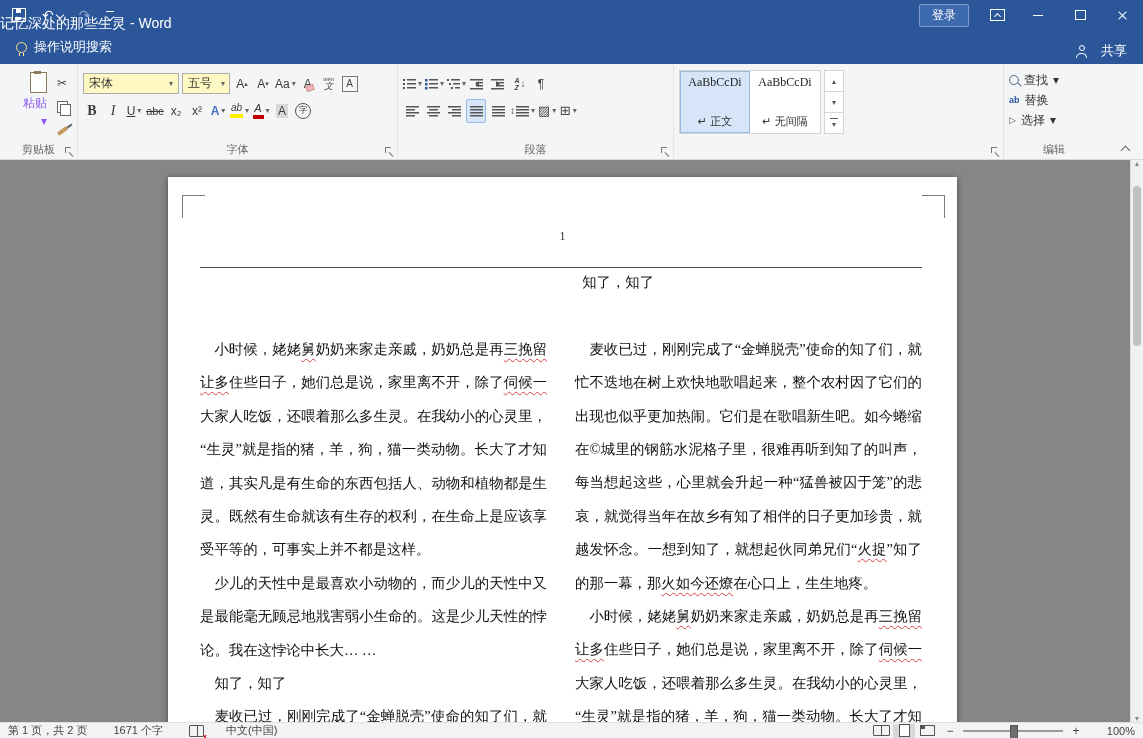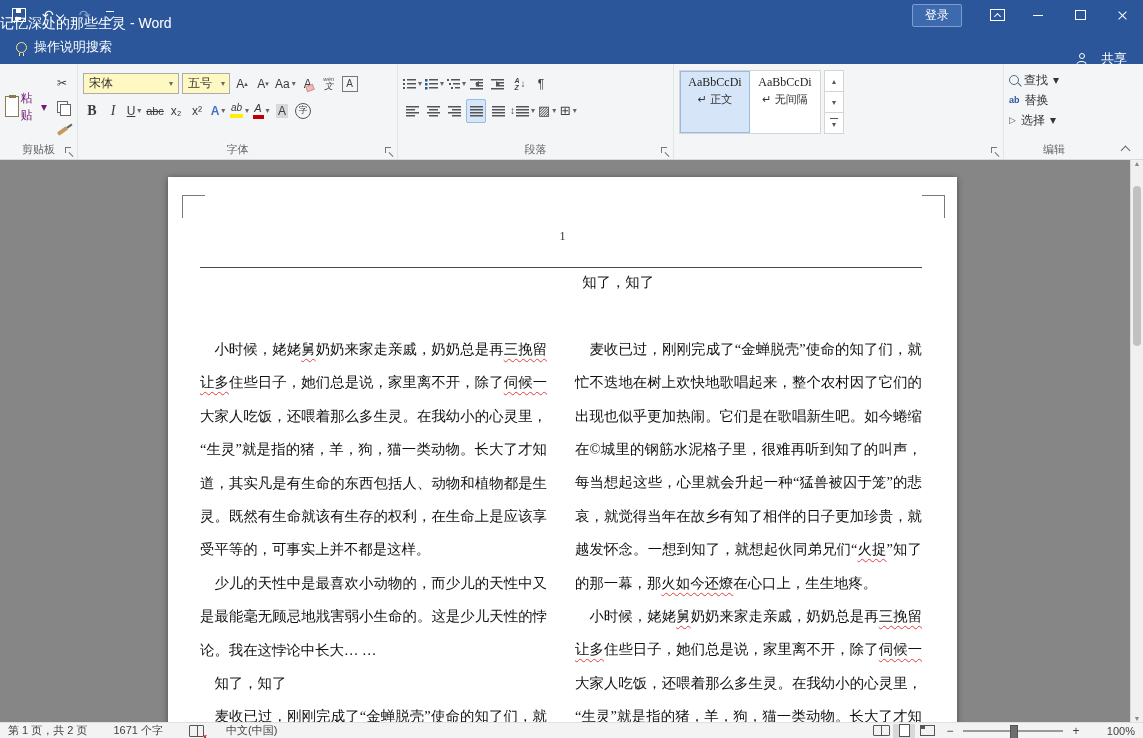--- a/index.html
+++ b/index.html
@@ -11,56 +11,56 @@
   .save-icon{width:12px;height:12px;border:1px solid #fff;position:relative}
   .save-icon::before{content:"";position:absolute;top:0;left:3px;width:5px;height:4px;background:#fff}
   .save-icon::after{content:"";position:absolute;bottom:1px;left:2px;width:6px;height:3px;background:#fff}
   .g-undo,.g-redo{font-size:14px;line-height:1}
   .dim{opacity:.45}
   .cv{width:5px;height:5px;border-right:1.2px solid #fff;border-bottom:1.2px solid #fff;transform:rotate(45deg);display:inline-block}
   .qat-more{display:flex;flex-direction:column;align-items:center;gap:2px}
   .qat-more i{display:block;width:8px;height:1px;background:#fff}
   .window-title{position:absolute;left:0;right:0;top:8px;height:30px;line-height:30px;font-size:14px;pointer-events:none}
   .tb-right{margin-left:auto;display:flex;align-items:center;height:100%;z-index:2}
-  .signin{background:#3D69AE;border:1px solid #7E9CCF;border-radius:2px;padding:2px 12px;font-size:12px;margin-right:15px}
+  .signin{background:#3D69AE;border:1px solid #7E9CCF;border-radius:2px;padding:2px 12px;font-size:12px;margin-right:8px}
   .rdo{width:40px;height:30px;display:flex;align-items:center;justify-content:center}
   .rdo-i{width:13px;height:10px;border:1px solid #fff;display:flex;align-items:center;justify-content:center}
   .rdo-i .up{width:4px;height:4px;border-left:1.2px solid #fff;border-top:1.2px solid #fff;transform:rotate(45deg);margin-top:2px}
   .wbtn{width:42px;height:30px;display:flex;align-items:center;justify-content:center}
   .min-i{width:10px;height:1px;background:#fff}
   .max-i{width:9px;height:8px;border:1px solid #fff}
   .x-i{position:relative;width:11px;height:11px}
   .x-i::before,.x-i::after{content:"";position:absolute;left:0;top:5px;width:11px;height:1px;background:#fff}
   .x-i::before{transform:rotate(45deg)}.x-i::after{transform:rotate(-45deg)}
   
   .tabrow{height:34px;background:#2B579A;display:flex;align-items:stretch;color:#fff;position:relative}
   .rtabs{display:flex;padding-left:6px}
   .rtab{display:flex;align-items:center;padding:0 15px;font-size:13px}
   .rtab.active{background:#fff;color:#2B579A}
   .tellme{display:flex;align-items:center;gap:7px;margin-left:16px;font-size:13px}
   .bulb{width:9px;height:9px;border:1.2px solid #FFE289;border-radius:50%;position:relative}
   .bulb::after{content:"";position:absolute;left:2px;bottom:-4px;width:3px;height:3px;border-left:1.2px solid #FFE289;border-right:1.2px solid #FFE289}
-  .share-btn{position:absolute;right:16px;top:12px;height:34px;display:flex;align-items:center;gap:13px;font-size:13px}
+  .share-btn{position:absolute;right:16px;top:4px;height:34px;display:flex;align-items:center;gap:13px;font-size:13px}
   .person{position:relative;width:13px;height:13px}
   .person::before{content:"";position:absolute;top:0;left:4px;width:4px;height:4px;border:1.2px solid #fff;border-radius:50%}
   .person::after{content:"";position:absolute;bottom:0;left:1px;width:9px;height:4px;border:1.2px solid #fff;border-bottom:none;border-radius:6px 6px 0 0}
   
   .ribbon{height:95px;background:#F4F5F7;border-bottom:1px solid #D8D9DA;display:flex;position:relative}
   .rgroup{position:relative;height:95px;border-right:1px solid #E3E4E5;box-sizing:border-box;padding:6px 5px 18px}
   .rgroup-label{position:absolute;bottom:2px;left:0;right:0;text-align:center;font-size:11px;color:#666}
   .dlg{position:absolute;right:3px;bottom:3px;width:9px;height:9px}
   .dlg::before{content:"";position:absolute;left:0;top:0;width:5px;height:5px;border-left:1px solid #777;border-top:1px solid #777}
   .dlg::after{content:"";position:absolute;right:0;bottom:1px;width:6px;height:1px;background:#777;transform:rotate(45deg)}
   .rrow{display:flex;align-items:center;gap:3px;height:27px}
   .fbtn{min-width:18px;height:22px;display:inline-flex;align-items:center;justify-content:center;font-size:12px;color:#3b3b3b;gap:1px;border-radius:2px}
   .fbtn .dropc{font-size:8px;color:#666;margin-left:1px}
   .sel-box{background:#D6E6F8;border:1px solid #9ABAE0}
   
   .g-clip{width:78px;display:flex}
-  .paste{display:flex;flex-direction:row;align-items:center;width:42px;gap:2px;font-size:12px;color:#701a75;padding-top:2px}
+  .paste{display:flex;flex-direction:column;align-items:flex-end;width:42px;gap:2px;font-size:12px;color:#8b5cf6;padding-top:2px}
   .clip-icon{width:15px;height:19px;border:1px solid #8a7a55;background:#fff;position:relative}
   .clip-icon::before{content:"";position:absolute;top:-2px;left:3px;width:7px;height:3px;background:#8a7a55}
   .minicol{display:flex;flex-direction:column;gap:4px;margin-left:6px;align-items:center;padding-top:3px}
   .copy-icon{width:9px;height:10px;border:1px solid #666;position:relative;background:#fff}
   .copy-icon::after{content:"";position:absolute;left:2px;top:2px;width:9px;height:10px;border:1px solid #666;background:#fff}
   .brush-icon{width:11px;height:4px;background:#C69A5E;border-radius:1px;transform:rotate(-35deg);position:relative}
   .brush-icon::after{content:"";position:absolute;right:-6px;top:1px;width:6px;height:1.5px;background:#666}
   
   .g-font{width:320px}
   .combo{display:flex;align-items:center;background:#fef9c3;border:1px solid #ACACAC;height:21px;font-size:12px;color:#333;box-sizing:border-box}
@@ -93,21 +93,21 @@
   .b-num{background-image:linear-gradient(#2B579A,#2B579A),linear-gradient(#2B579A,#2B579A),linear-gradient(#2B579A,#2B579A),linear-gradient(#555,#555),linear-gradient(#555,#555),linear-gradient(#555,#555);background-size:2.5px 2.5px,2.5px 2.5px,2.5px 2.5px,9px 1.5px,9px 1.5px,9px 1.5px;background-position:0 1.5px,0 5.5px,0 9.5px,4px 1.5px,4px 5.5px,4px 9.5px}
   .b-multi{background-image:radial-gradient(circle,#555 60%,transparent 61%),radial-gradient(circle,#555 60%,transparent 61%),radial-gradient(circle,#555 60%,transparent 61%),linear-gradient(#555,#555),linear-gradient(#555,#555),linear-gradient(#555,#555);background-size:2.5px 2.5px,2.5px 2.5px,2.5px 2.5px,9px 1.5px,7px 1.5px,5px 1.5px;background-position:0 1.5px,2px 5.5px,4px 9.5px,4px 1.5px,6px 5.5px,8px 9.5px}
   .b-ind{background-image:linear-gradient(#555,#555),linear-gradient(#555,#555),linear-gradient(#555,#555),linear-gradient(#555,#555);background-size:13px 1.5px,7px 1.5px,7px 1.5px,13px 1.5px;background-position:0 1px,100% 4.3px,100% 7.6px,0 10.9px}
   .tri-l{width:0;height:0;border-top:3px solid transparent;border-bottom:3px solid transparent;border-right:4px solid #555;display:inline-block;margin-right:-10px;margin-left:1px;z-index:1;position:relative}
   .tri-r{width:0;height:0;border-top:3px solid transparent;border-bottom:3px solid transparent;border-left:4px solid #555;display:inline-block;margin-right:-10px;margin-left:1px;z-index:1;position:relative}
   .sortstack{display:inline-flex;flex-direction:column;line-height:1;font-size:7px;color:#444;font-weight:bold}
   .smalltxt{font-size:10px;color:#444}
   
   .g-styles{width:330px;display:flex;align-items:flex-start}
   .gallery{display:flex;background:#fff;border:1px solid #D5D5D5;height:62px;align-items:stretch}
-  .style-card{width:70px;display:flex;flex-direction:column;align-items:center;justify-content:flex-start;padding:3px 2px;box-sizing:border-box;border:1px solid transparent}
+  .style-card{width:70px;display:flex;flex-direction:column;align-items:center;justify-content:space-between;padding:3px 2px;box-sizing:border-box;border:1px solid transparent}
   .style-card.sel{background:#D6E6F8;border-color:#9ABAE0}
   .sample{font-family:"Liberation Serif","DejaVu Serif",serif;color:#222;white-space:nowrap;overflow:hidden;max-width:66px}
   .k-body .sample{font-size:12px}
   .k-h1 .sample{font-size:21px;font-weight:bold}
   .k-h2 .sample{font-size:16px;font-weight:bold}
   .sname{font-size:11px;color:#333;margin-top:2px;white-space:nowrap}
   .scrollcol{display:flex;flex-direction:column;margin-left:3px}
   .scbtn{width:18px;height:20px;border:1px solid #D5D5D5;background:#fff;display:flex;align-items:center;justify-content:center;font-size:8px;color:#555;margin-bottom:-1px;flex-direction:column}
   .scbtn .bar{width:8px;height:1px;background:#555;margin-bottom:1px}
   

